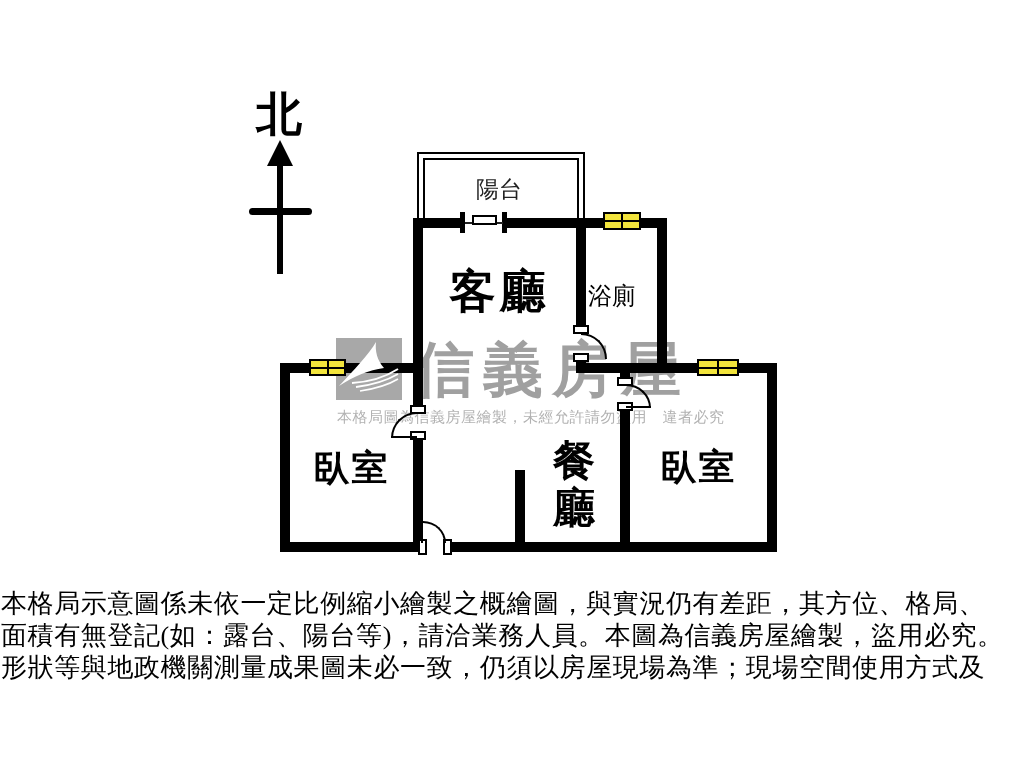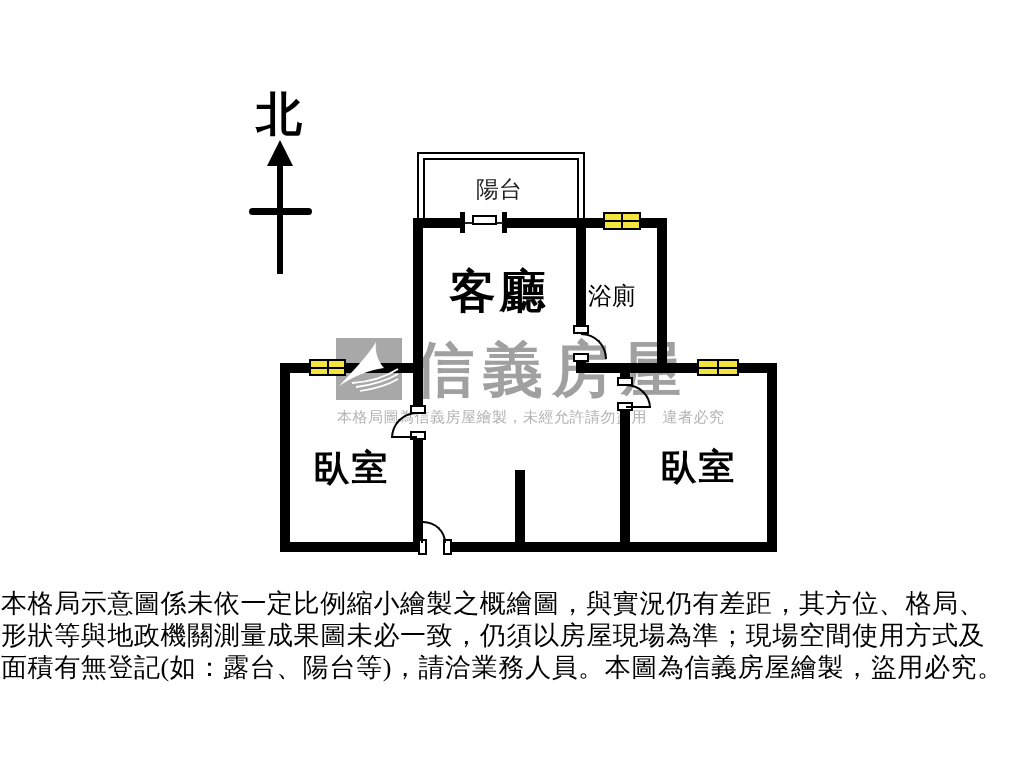--- a/index.html
+++ b/index.html
@@ -123,20 +123,21 @@
   <div class="post" style="left:418px;top:539px;width:9px;height:16px;"></div>
   <div class="post" style="left:443px;top:539px;width:9px;height:16px;"></div>
   <div class="leaf" style="left:421px;top:520px;width:2px;height:23px;"></div>
   <div class="arc arc-tr" style="left:423px;top:521px;width:23px;height:22px;"></div>
 
   <div class="room-label b600" style="left:423px;top:261px;width:153px;font-size:46px;letter-spacing:4px;">客廳</div>
   <div class="room-label" style="left:417px;top:174px;width:164px;font-size:23px;color:#222;">陽台</div>
   <div class="room-label" style="left:586px;top:280px;width:52px;font-size:24px;">浴廁</div>
   <div class="room-label b600" style="left:290px;top:444px;width:123px;font-size:36px;letter-spacing:2px;">臥室</div>
   <div class="room-label b600" style="left:630px;top:443px;width:137px;font-size:36px;letter-spacing:2px;">臥室</div>
+  <div class="room-label b600" style="left:551px;top:438px;width:46px;font-size:42px;line-height:47px;word-break:break-all;">餐廳</div>
 
   <div class="disclaimer">
     <div>本格局示意圖係未依一定比例縮小繪製之概繪圖，與實況仍有差距，其方位、格局、</div>
+    <div>面積有無登記(如：露台、陽台等)，請洽業務人員。本圖為信義房屋繪製，盜用必究。</div>
     <div>形狀等與地政機關測量成果圖未必一致，仍須以房屋現場為準；現場空間使用方式及</div>
-    <div>面積有無登記(如：露台、陽台等)，請洽業務人員。本圖為信義房屋繪製，盜用必究。</div>
   </div>
 
 </div>
 
 </body></html>

